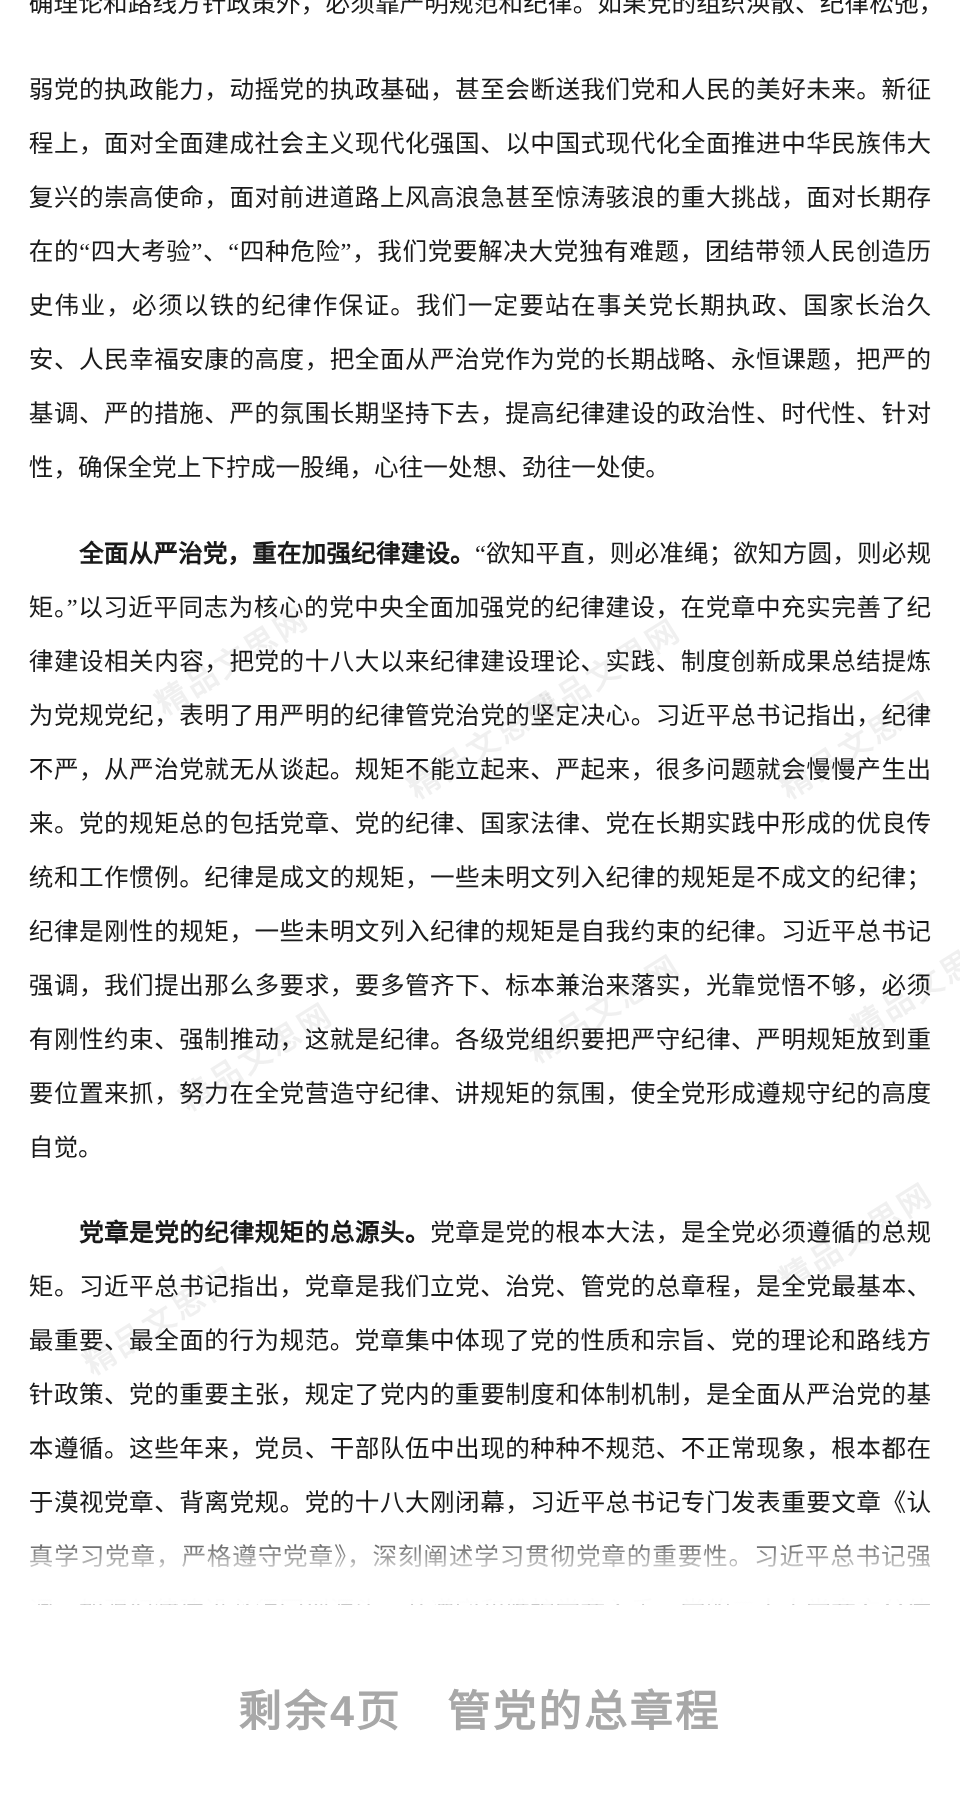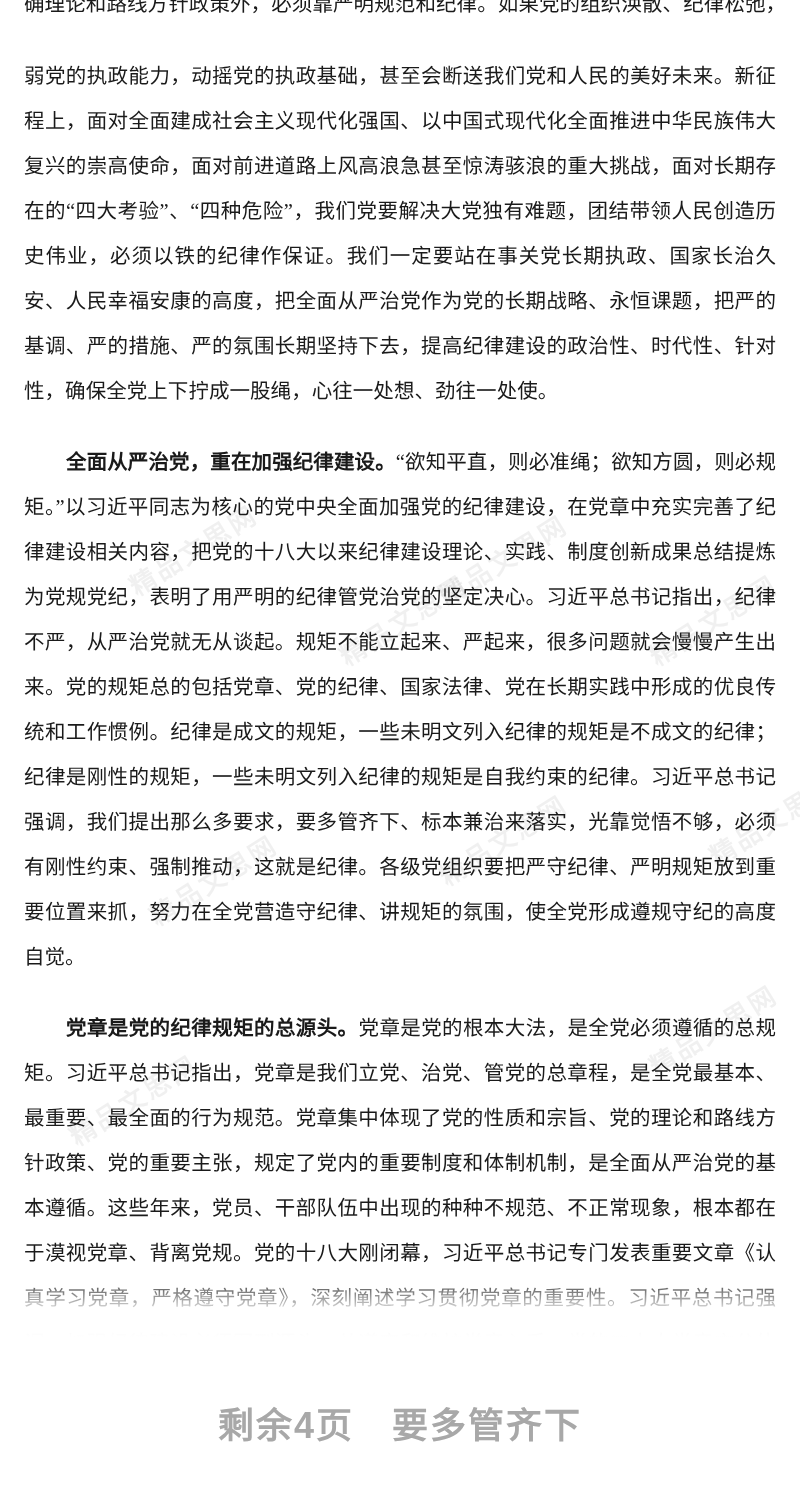--- a/index.html
+++ b/index.html
@@ -168,16 +168,16 @@
 
     <p class="body-text indent no-bottom">
       <span class="lead">“两个维护”是党的最高政治原则和根本政治规矩。</span><span>政治问题，任何时候都是根本性的大问题。全面从严治党、严明党的纪律，决不能回避政治问题，对政治隐患就要从政治高度认识。习近平总书记反复强调要警惕的“七个有之”，本质上是政治问题。在政治问题上，任何人不能越过红线，谁都不能拿政治纪律和政治规矩当儿戏。党内所有的政治问题，归根到</span>
     </p>
 
   </div>
 
   <div class="fade-mask"></div>
 
   <div class="footer-banner">
-    <div class="footer-text">剩余4页　要多管齐下</div>
+    <div class="footer-text">剩余4页　管党的总章程</div>
   </div>
 
 </div>
 
 </body></html>

